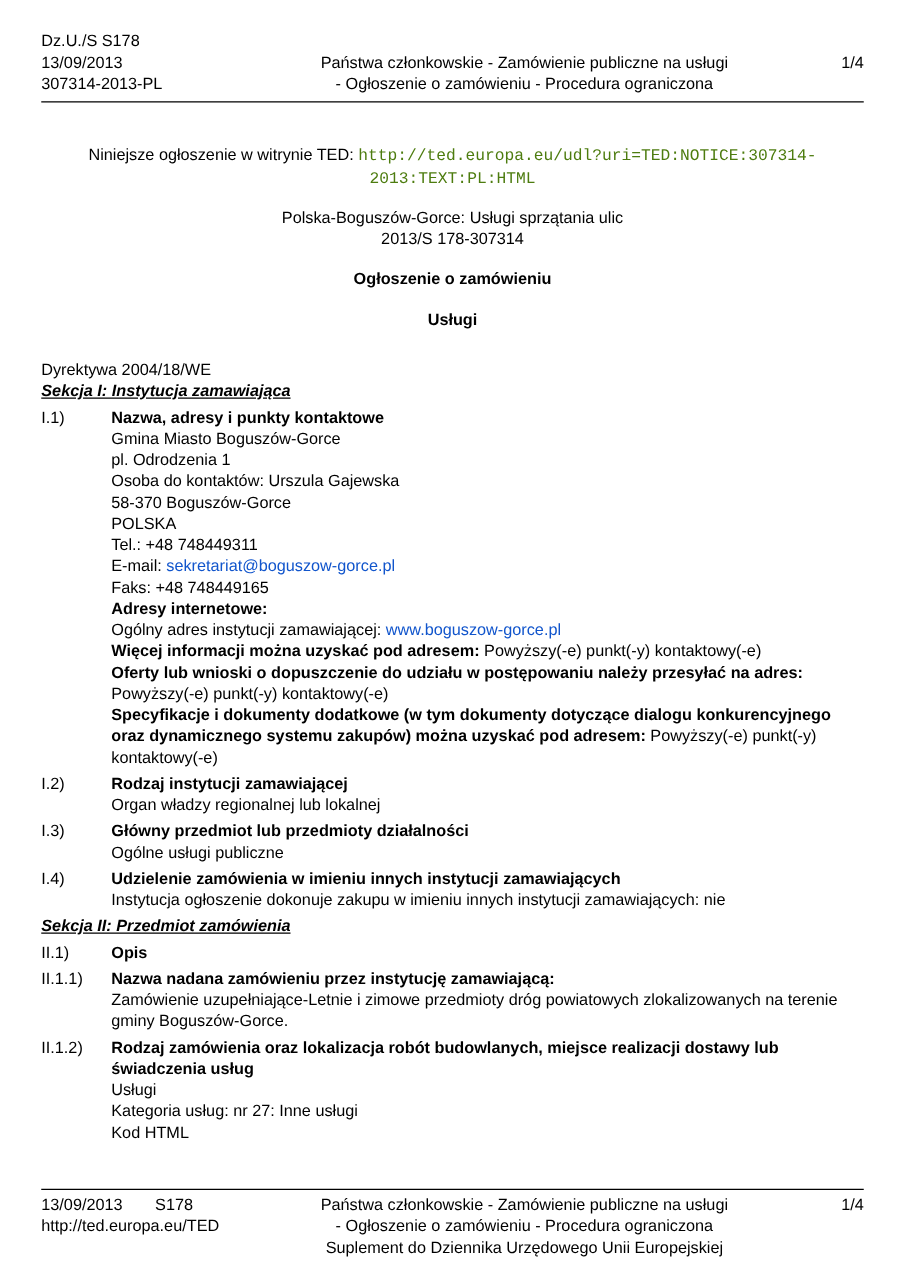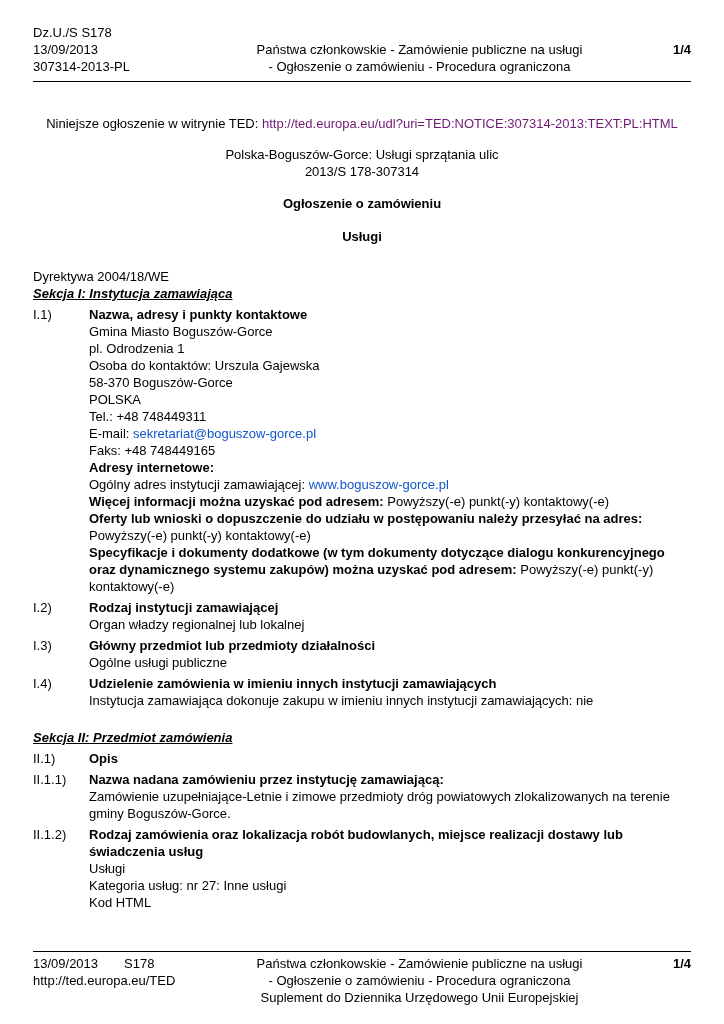--- a/index.html
+++ b/index.html
@@ -6,21 +6,21 @@
   html, body { margin: 0; padding: 0; background: #e9e9e9; }
   body { font-family: "Liberation Sans", sans-serif; font-size: 13px; color: #000; }
   .page {
     width: 724px; height: 1024px; margin: 0 auto; background: #fff;
     padding: 24px 33px 18px 33px; display: flex; flex-direction: column;
     line-height: 17px;
   }
   
   .hf-grid { display: grid; grid-template-columns: 170px 1fr 55px; }
   .hf-grid .c { text-align: center; }
-  .hf-grid .r { text-align: right; font-weight: bold; }
+  .hf-grid .r { text-align: right; }
   .rule { border: 0; border-top: 1.5px solid #000; margin: 6px 0 0 0; width: 100%; }
   .rule-footer { border: 0; border-top: 1.5px solid #000; margin: 0 0 3px 0; width: 100%; }
 
   .content { flex: 1 1 auto; }
 
   .ted-line { text-align: center; margin-top: 33px; }
   .doc-title { text-align: center; font-weight: normal; margin-top: 14px; }
   .notice-type { text-align: center; font-weight: bold; margin-top: 15px; }
   .category { text-align: center; font-weight: bold; margin-top: 16px; }
   .directive { margin-top: 23px; }
@@ -50,21 +50,21 @@
     <div class="r">1/4</div>
 
     <div>307314-2013-PL</div>
     <div class="c">- Ogłoszenie o zamówieniu - Procedura ograniczona</div>
     <div class="r"></div>
   </div>
   <hr class="rule">
 
   <div class="content">
 
-    <div class="ted-line"><span>Niniejsze ogłoszenie w witrynie TED: </span><a class="link" style="color: #701a75;">http://ted.europa.eu/udl?uri=TED:NOTICE:307314-2013:TEXT:PL:HTML</a></div>
+    <div class="ted-line"><span>Niniejsze ogłoszenie w witrynie TED: </span><a class="link" style="color: #4d7c0f; font-family: Liberation Mono, monospace;">http://ted.europa.eu/udl?uri=TED:NOTICE:307314-2013:TEXT:PL:HTML</a></div>
 
     <div class="doc-title">
       <div>Polska-Boguszów-Gorce: Usługi sprzątania ulic</div>
       <div>2013/S 178-307314</div>
     </div>
 
     <div class="notice-type">Ogłoszenie o zamówieniu</div>
 
     <div class="category">Usługi</div>
 
@@ -105,25 +105,25 @@
       <div class="item-body">
         <div class="item-title">Główny przedmiot lub przedmioty działalności</div>
         <div>Ogólne usługi publiczne</div>
       </div>
     </div>
 
     <div class="item">
       <div class="item-num">I.4)</div>
       <div class="item-body">
         <div class="item-title">Udzielenie zamówienia w imieniu innych instytucji zamawiających</div>
-        <div>Instytucja zamawiająca dokonuje zakupu w imieniu innych instytucji zamawiających: nie</div>
+        <div>Instytucja ogłoszenie dokonuje zakupu w imieniu innych instytucji zamawiających: nie</div>
       </div>
     </div>
 
-    <div class="section-heading" style="margin-top:20px;">Sekcja II: Przedmiot zamówienia</div>
+    <div class="section-heading" style="margin-top:4px;">Sekcja II: Przedmiot zamówienia</div>
 
     <div class="item">
       <div class="item-num">II.1)</div>
       <div class="item-body">
         <div class="item-title">Opis</div>
       </div>
     </div>
 
     <div class="item">
       <div class="item-num">II.1.1)</div>

